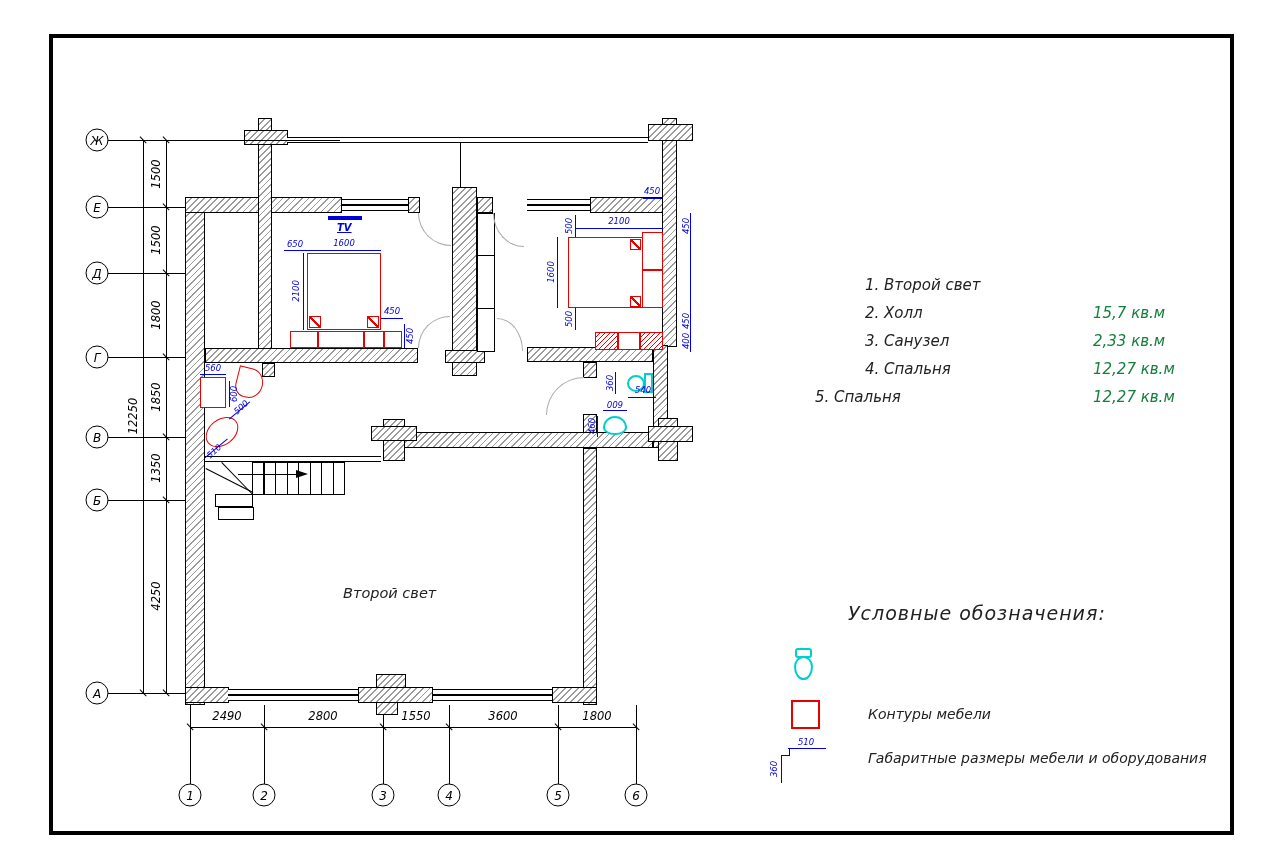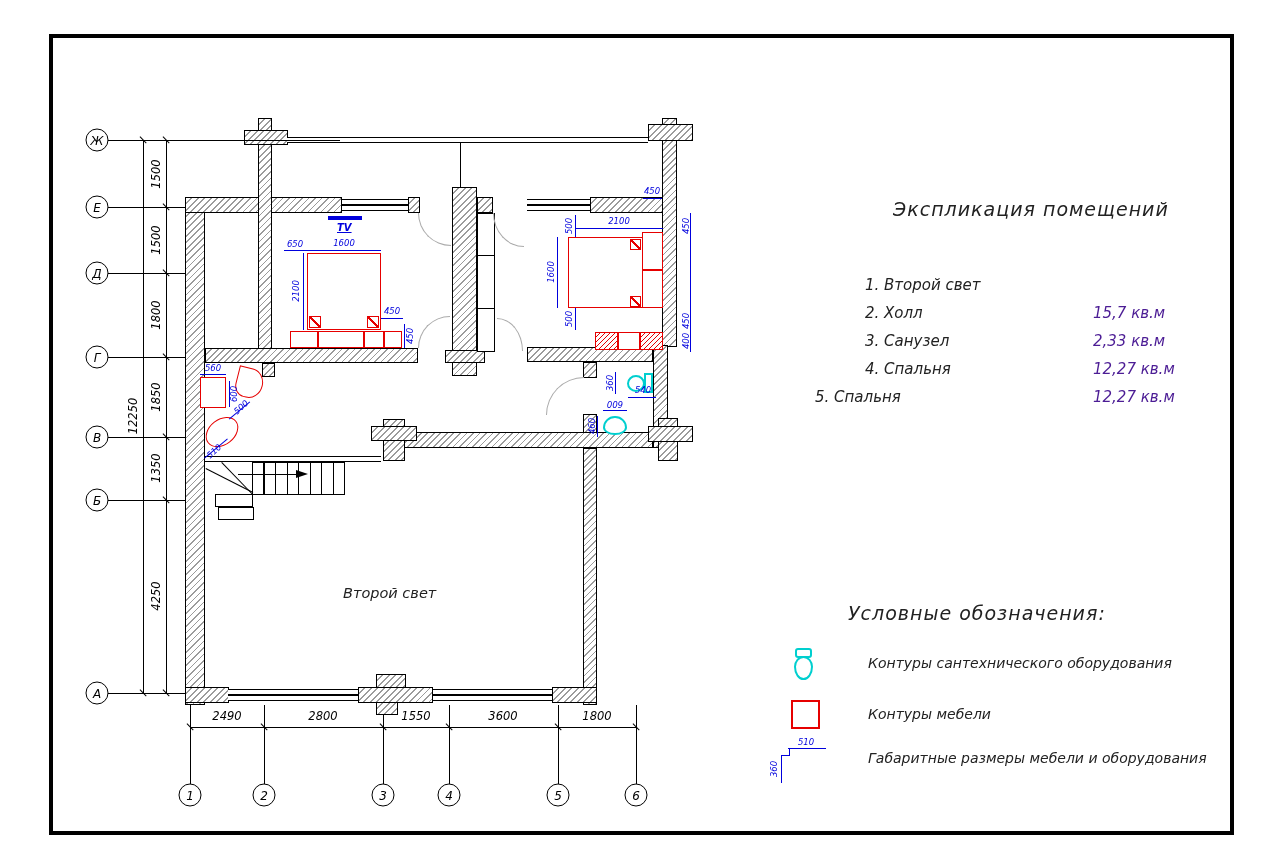--- a/index.html
+++ b/index.html
@@ -34,21 +34,21 @@
   .blab{color:#0000dd;font:italic 8.5px "DejaVu Sans",sans-serif}
   .klab{color:#000;font:italic 11.5px "DejaVu Sans",sans-serif}
   .tick{position:absolute;width:9px;height:1.3px;background:#000;transform:translate(-50%,-50%) rotate(45deg)}
   .circle{position:absolute;width:23px;height:23px;box-sizing:border-box;border:1.3px solid #000;border-radius:50%;
           background:#fff;display:flex;align-items:center;justify-content:center;
           font:italic 12px "DejaVu Sans",sans-serif;transform:translate(-50%,-50%)}
   
   .title{position:absolute;text-align:center;color:#222;font:italic 22px "DejaVu Sans",sans-serif;letter-spacing:1px}
   .h2{position:absolute;color:#222;font:italic 19px "DejaVu Sans",sans-serif;letter-spacing:1px;white-space:nowrap}
   .row-name{position:absolute;color:#222;font:italic 15px "DejaVu Sans",sans-serif;white-space:nowrap}
-  .row-area{position:absolute;color:#4c1d95;font:italic 15px "DejaVu Sans",sans-serif;white-space:nowrap}
+  .row-area{position:absolute;color:#15803d;font:italic 15px "DejaVu Sans",sans-serif;white-space:nowrap}
   .leg-text{position:absolute;color:#222;font:italic 14px "DejaVu Sans",sans-serif;white-space:nowrap}
   .room-label{position:absolute;color:#222;font:italic 14.5px "DejaVu Sans",sans-serif;white-space:nowrap}
   .tv{position:absolute;color:#0000dd;font:italic bold 10px "DejaVu Sans",sans-serif;text-decoration:underline}
 </style>
 </head>
 <body>
 
 <div id="sheet">
   <div class="frame" style="left:49px;top:34px;width:1177px;height:793px"></div>
 
@@ -235,37 +235,35 @@
   <div class="lab klab c" style="left:416px;top:716px">1550</div>
   <div class="lab klab c" style="left:503px;top:716px">3600</div>
   <div class="lab klab c" style="left:597px;top:716px">1800</div>
   <div class="tick" style="left:190px;top:727px"></div>
   <div class="tick" style="left:264px;top:727px"></div>
   <div class="tick" style="left:383px;top:727px"></div>
   <div class="tick" style="left:449px;top:727px"></div>
   <div class="tick" style="left:558px;top:727px"></div>
   <div class="tick" style="left:636px;top:727px"></div>
 
-  <div class="h2" style="left:893px;top:198px">Экспликация помещений</div>
   <div class="row-name" style="left:865px;top:276px">1. Второй свет</div>
   <div class="row-area" style="left:1093px;top:276px"></div>
   <div class="row-name" style="left:865px;top:304px">2. Холл</div>
   <div class="row-area" style="left:1093px;top:304px">15,7 кв.м</div>
   <div class="row-name" style="left:865px;top:332px">3. Санузел</div>
   <div class="row-area" style="left:1093px;top:332px">2,33 кв.м</div>
   <div class="row-name" style="left:865px;top:360px">4. Спальня</div>
   <div class="row-area" style="left:1093px;top:360px">12,27 кв.м</div>
   <div class="row-name" style="left:815px;top:388px">5. Спальня</div>
   <div class="row-area" style="left:1093px;top:388px">12,27 кв.м</div>
 
   <div class="h2" style="left:848px;top:602px">Условные обозначения:</div>
 
   <div class="cyan" style="left:795px;top:648px;width:17px;height:10px;border-radius:3px"></div>
   <div class="cyan" style="left:794px;top:656px;width:19px;height:24px;border-radius:50% 50% 50% 50%/45% 45% 55% 55%"></div>
-  <div class="leg-text" style="left:868px;top:655px">Контуры сантехнического оборудования</div>
 
   <div class="abs" style="left:791px;top:700px;width:29px;height:29px;border:2.5px solid #e60000;box-sizing:border-box"></div>
   <div class="leg-text" style="left:868px;top:706px">Контуры мебели</div>
 
   <div class="bl" style="left:788px;top:748px;width:38px;height:1.2px"></div>
   <div class="bl" style="left:781px;top:756px;width:1.2px;height:27px"></div>
   <div class="bl" style="left:781px;top:755px;width:9px;height:1.2px"></div>
   <div class="bl" style="left:789px;top:748px;width:1.2px;height:8px"></div>
   <div class="lab blab c" style="left:806px;top:742px">510</div>
   <div class="lab blab cv" style="left:774px;top:769px">360</div>

